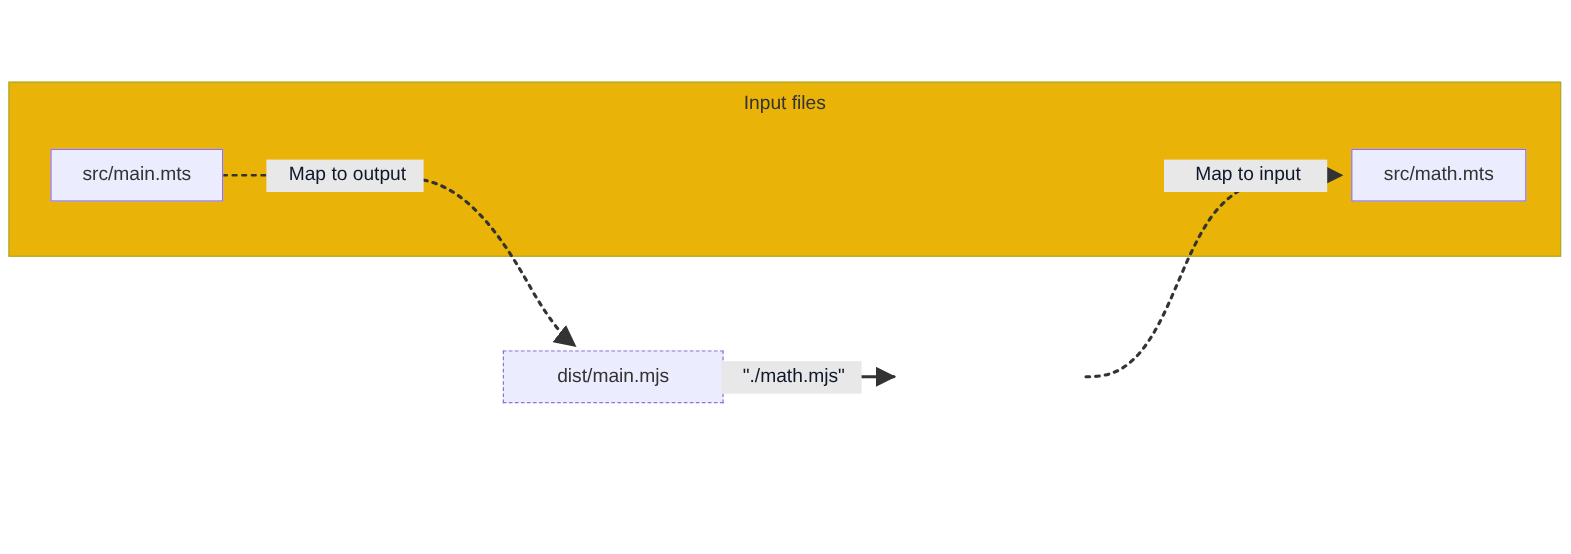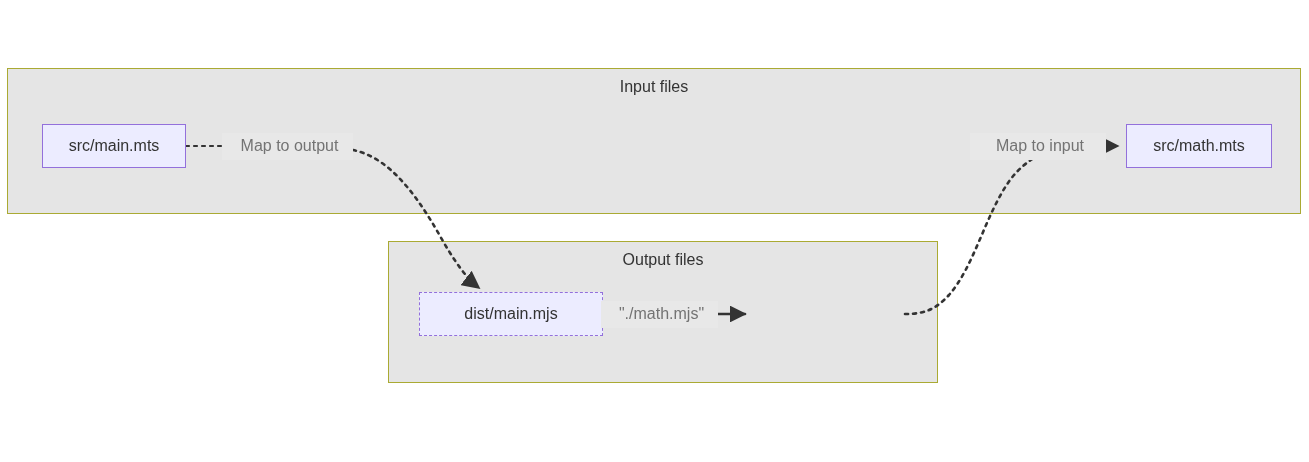--- a/index.html
+++ b/index.html
@@ -17,21 +17,21 @@
   }
   #edge-layer {
     position: absolute;
     left: 0;
     top: 0;
     width: 1309px;
     height: 462px;
   }
   .cluster {
     position: absolute;
-    background: #e5e5e5;
+    background: #eab308;
     border: 1px solid #aaaa33;
     box-sizing: border-box;
   }
   .cluster-title {
     position: absolute;
     top: 9px;
     left: 0;
     width: 100%;
     text-align: center;
     font-size: 16px;
@@ -50,42 +50,39 @@
     color: #333333;
     white-space: nowrap;
   }
   .node.dashed {
     border-style: dashed;
   }
   .edge-label {
     position: absolute;
     background: #e8e8e8;
     font-size: 16px;
-    color: #737373;
+    color: #0f172a;
     white-space: nowrap;
     display: flex;
     align-items: center;
     justify-content: center;
     line-height: 1;
     padding: 4px 1px 5px 5px;
     box-sizing: border-box;
   }
 </style>
 </head>
 <body>
 
 <div id="diagram-root">
 
   <div class="cluster" style="left:7px; top:68px; width:1294px; height:146px;">
     <div class="cluster-title">Input files</div>
   </div>
 
-  <div class="cluster" style="left:388px; top:241px; width:550px; height:142px;">
-    <div class="cluster-title">Output files</div>
-  </div>
 
   <svg id="edge-layer" viewBox="0 0 1309 462" width="1309" height="462" xmlns="http://www.w3.org/2000/svg">
     <defs>
       <marker id="arrow-dark" viewBox="0 0 10 10" refX="9" refY="5" markerWidth="7" markerHeight="7" orient="auto-start-reverse">
         <path d="M 0 0 L 10 5 L 0 10 z" fill="#333333"></path>
       </marker>
     </defs>
 
     
     <path d="M 186,146 L 222,146" fill="none" stroke="#333333" stroke-width="2.2" stroke-dasharray="3 5" stroke-linecap="round"></path>

